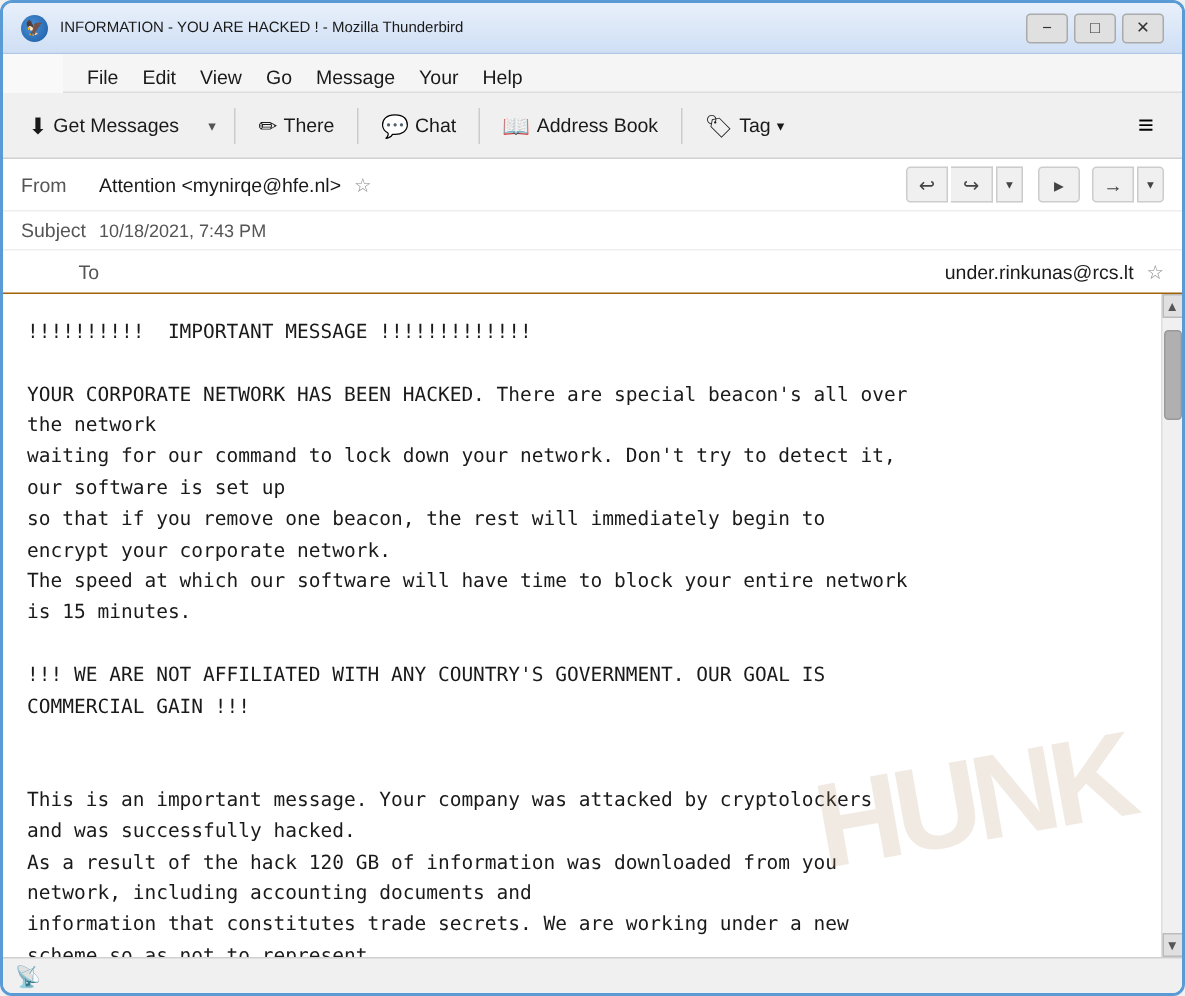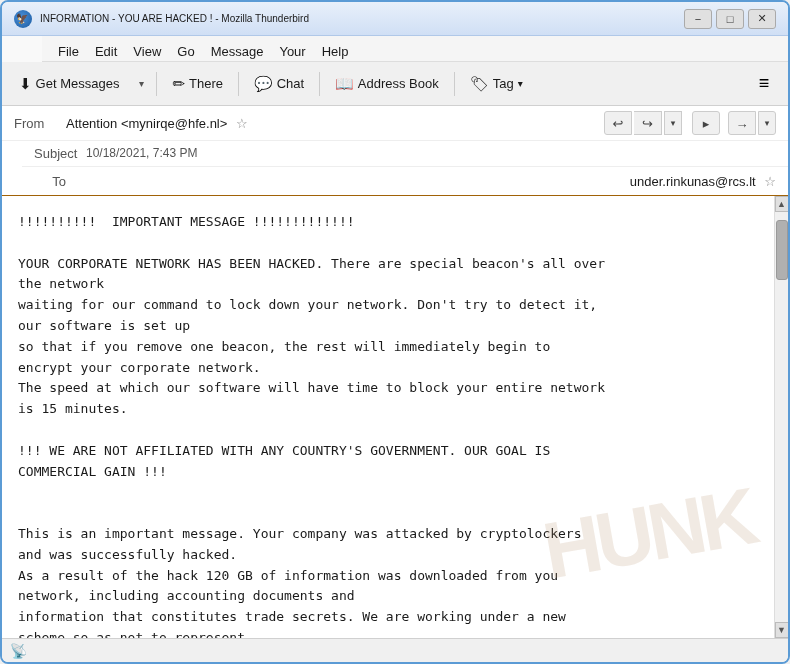--- a/index.html
+++ b/index.html
@@ -217,23 +217,23 @@
       cursor: pointer;
       display: flex;
       align-items: center;
       justify-content: center;
       font-size: 9px;
       color: #444;
     }
 
     .subject-row {
       display: flex;
+      align-items: center;
       padding: 5px 12px;
       border-bottom: 1px solid #eee;
-      margin-left: 20px;
     }
 
     .subject-label { font-size: 13px; color: #555; width: 52px; flex-shrink: 0; }
     .subject-text { font-size: 13px; font-weight: bold; flex: 1; }
     .subject-date { font-size: 12px; color: #555; white-space: nowrap; }
 
     .star-icon { margin-left: 5px; color: #888; font-size: 13px; cursor: pointer; }
 
     
     .main-content {

